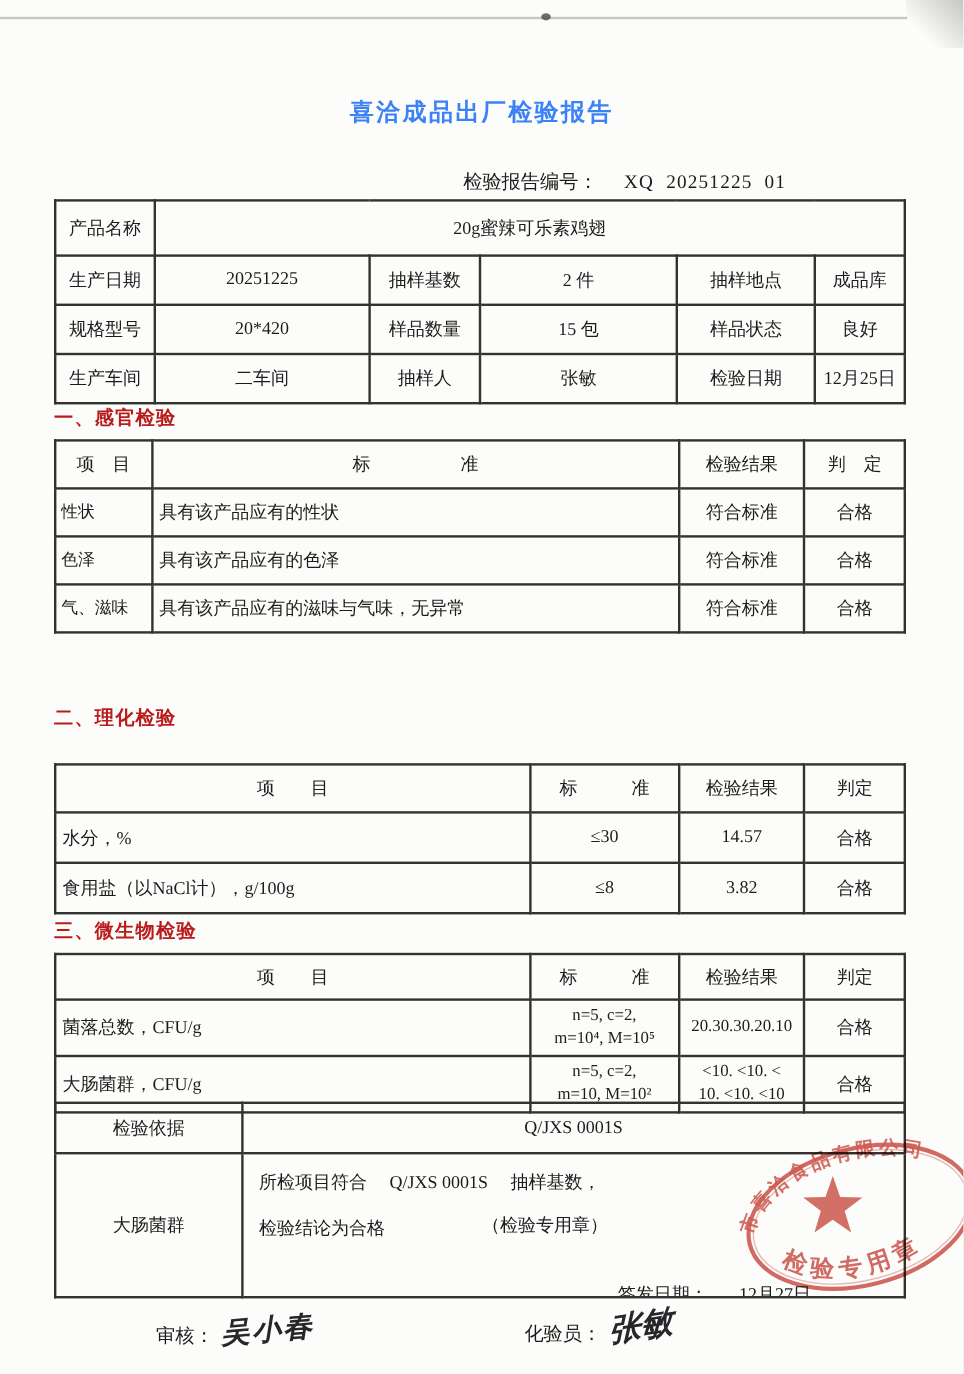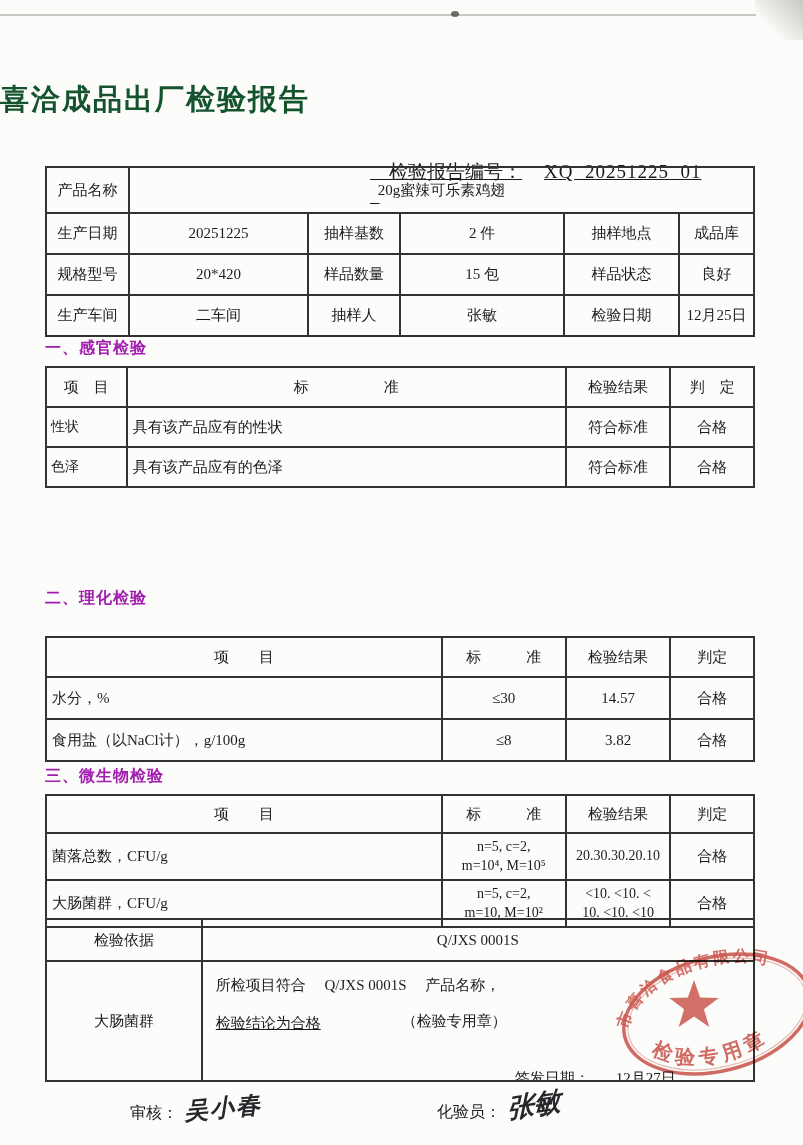--- a/index.html
+++ b/index.html
@@ -9,34 +9,34 @@
     font-family:"Liberation Serif","DejaVu Serif",serif; color:#1c1c1c;
   }
   
   .scan-line { position:absolute; top:14px; left:0; width:756px; height:2px;
     background:#9a9a98; opacity:.55; }
   .scan-speck { position:absolute; top:11px; left:451px; width:8px; height:6px;
     background:#4a4a48; border-radius:50%; opacity:.8; }
   .scan-corner { position:absolute; top:0; right:0; width:48px; height:40px;
     background:linear-gradient(225deg,#b9b9b5,rgba(185,185,181,0) 72%); opacity:.8; }
 
-  .title { position:absolute; top:80px; left:0; width:100%; 
-    font-size:29px; font-weight:bold; letter-spacing:2px; color:#14532d; }
-  .report-line { position:absolute; top:137px; left:370px; font-size:19px; white-space:pre;text-decoration:underline; }
+  .title { position:absolute; top:80px; left:0; width:100%; text-align:center;
+    font-size:20px; font-weight:bold; letter-spacing:2px; color:#3b82f6; }
+  .report-line { position:absolute; top:124px; left:370px; font-size:16px; white-space:pre; }
   .report-line .no { margin-left:22px; letter-spacing:1px; }
 
   table.rpt { position:absolute; left:45px; width:710px; border-collapse:collapse;
     table-layout:fixed; font-size:15px; color:#1c1c1c; }
   table.rpt td { border:2px solid #323230; padding:0 5px; vertical-align:middle;
     overflow:hidden; }
   td.c { text-align:center; }
   td.l { text-align:left; padding-left:9px; }
   td.pre { white-space:pre-line; text-align:center; font-size:14px; line-height:1.35; }
   .sec-heading { position:absolute; left:45px; font-size:16px; font-weight:bold;
-    letter-spacing:1px; color:#a21caf; }
+    letter-spacing:1px; color:#b91c1c; }
 
   .info-tbl  { top:166px; }
   .info-tbl td { height:39px; }
   .info-tbl tr.first td { height:44px; }
 
   .sensory-tbl { top:366px; }
   .sensory-tbl td { height:38px; }
   .sensory-tbl td.item { font-size:14px; padding-left:4px; }
 
   .physico-tbl { top:636px; }
@@ -46,21 +46,21 @@
   .micro-tbl { top:794px; }
   .micro-tbl tr.hdr td { height:36px; }
   .micro-tbl tr.data td { height:45px; }
   .micro-tbl td.res { font-size:14px; white-space:pre-line; line-height:1.35;text-align:center; }
 
   .bottom-tbl { top:918px; }
   .bottom-tbl tr.basis td { height:40px; }
   .bottom-tbl tr.concl td { height:118px; }
   .concl-box { position:relative; width:100%; height:118px; font-size:15px; }
   .concl-l1 { position:absolute; top:14px; left:8px; white-space:pre; }
-  .concl-l2 { position:absolute; top:52px; left:8px;text-decoration:underline; }
+  .concl-l2 { position:absolute; top:52px; left:8px; }
   .seal-note { position:absolute; top:50px; left:194px; }
   .issue-line { position:absolute; top:90px; left:262px; white-space:pre; }
   .issue-line .val { margin-left:26px; }
 
   .signatures { position:absolute; top:1090px; left:0; width:100%; font-size:16px; }
   .sig-review { position:absolute; left:130px; top:4px; }
   .sig-tester { position:absolute; left:437px; top:0; }
   .sig-name { display:inline-block; font-size:24px; font-weight:600; font-style:italic;
     color:#26262b; transform:rotate(-5deg) translateY(-2px); margin-left:6px;
     letter-spacing:2px; }
@@ -147,20 +147,26 @@
       <td class="l">具有该产品应有的性状</td>
       <td class="c">符合标准</td>
       <td class="c">合格</td>
     </tr>
     <tr>
       <td class="l item">色泽</td>
       <td class="l">具有该产品应有的色泽</td>
       <td class="c">符合标准</td>
       <td class="c">合格</td>
     </tr>
+    <tr>
+      <td class="l item">气、滋味</td>
+      <td class="l">具有该产品应有的滋味与气味，无异常</td>
+      <td class="c">符合标准</td>
+      <td class="c">合格</td>
+    </tr>
   </tbody>
     </table>
 
   <div class="sec-heading" style="top:588px">二、理化检验</div>
 
   <table class="rpt physico-tbl">
     <colgroup>
         <col style="width:55.9%">
         <col style="width:17.5%">
         <col style="width:14.8%">
@@ -229,21 +235,21 @@
       </colgroup>
     <tbody>
         <tr class="basis">
       <td class="c">检验依据</td>
       <td class="c">Q/JXS 0001S</td>
     </tr>
     <tr class="concl">
       <td class="c">大肠菌群</td>
       <td>
         <div class="concl-box">
-          <span class="concl-l1">所检项目符合　 Q/JXS 0001S 　产品名称，</span>
+          <span class="concl-l1">所检项目符合　 Q/JXS 0001S 　抽样基数，</span>
           <span class="concl-l2">检验结论为合格</span>
           <span class="seal-note">（检验专用章）</span>
           <span class="issue-line">
             <span>签发日期：</span><span class="val">12月27日</span>
           </span>
         </div>
       </td>
     </tr>
   </tbody>
     </table>

